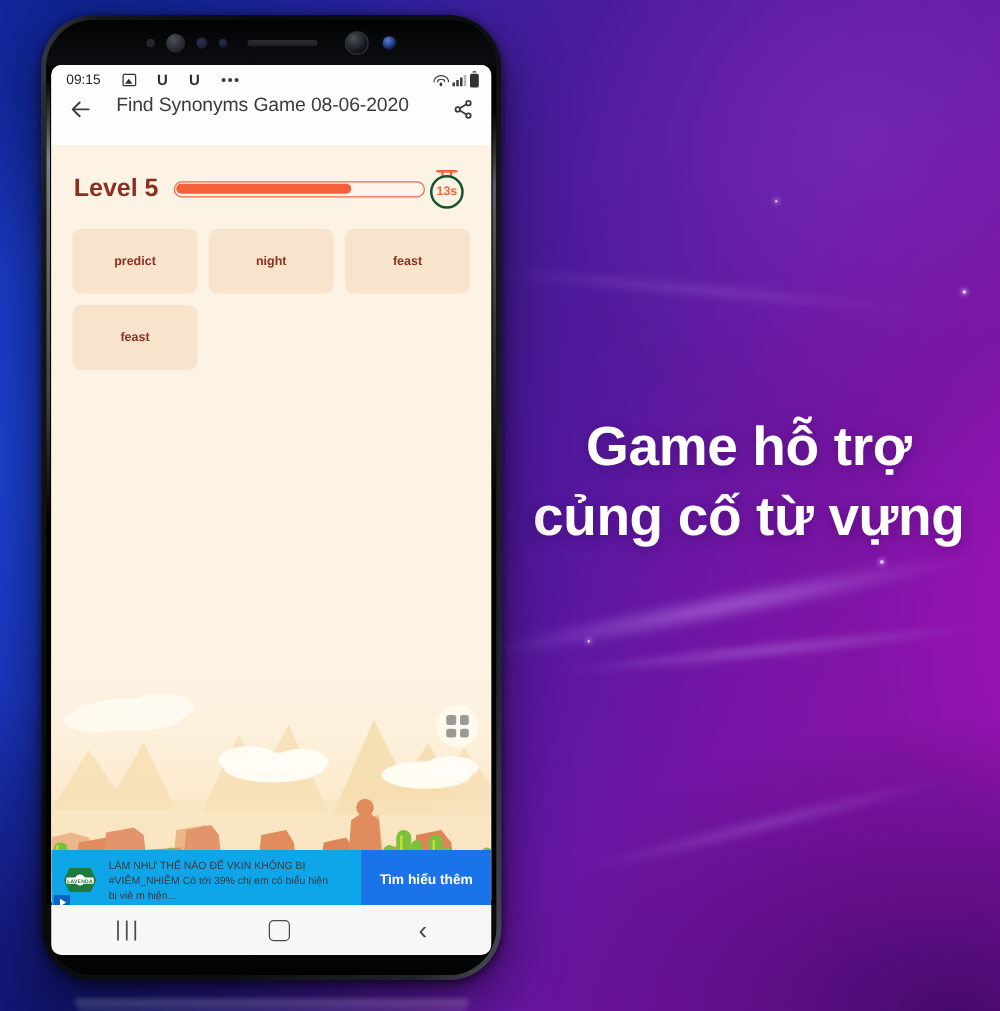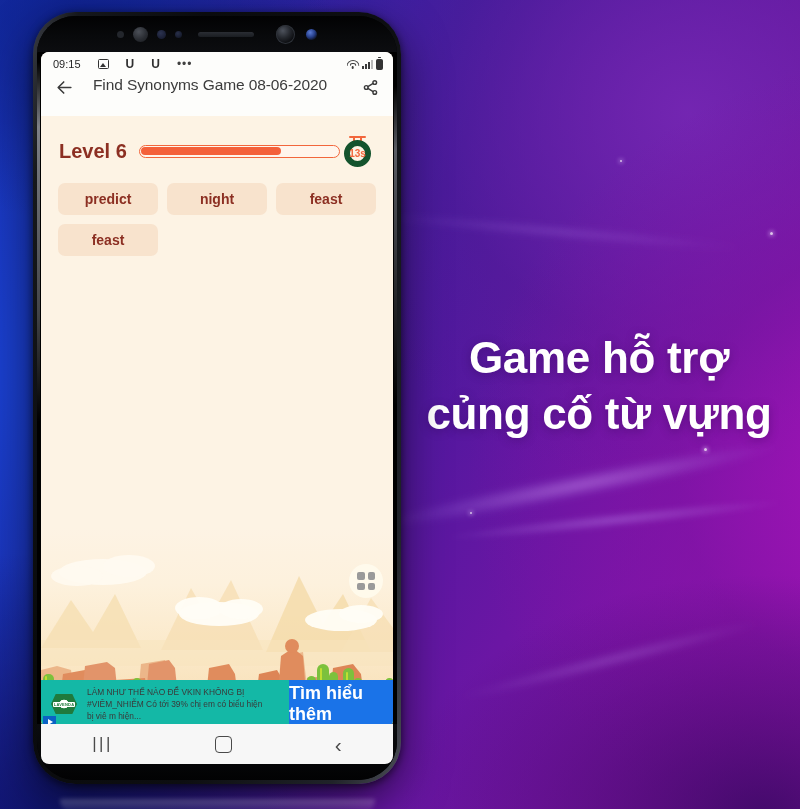--- a/index.html
+++ b/index.html
@@ -204,57 +204,57 @@
     position: absolute; left: 2.5px; top: 2.5px; height: 8px;
     border-radius: 6px; background: #f4603a;
   }
   .timer {
     position: relative; width: 31px; height: 31px; flex: none;
     margin-left: -8px;
   }
   .timer-circle {
     position: absolute; left: 0; top: 4px;
     width: 27px; height: 27px; border-radius: 50%;
-    border: 6px solid #14532d; background: #fdf3e4;
+    border: 2px solid #14532d; background: #fdf3e4;
     display: flex; align-items: center; justify-content: center;
     font-size: 10px; font-weight: bold; color: #f2663c;
   }
   .timer-cap { position: absolute; left: 9px; top: 0px; width: 9px; height: 5px;
     border: 2px solid #f2663c; border-bottom: none; border-radius: 2px 2px 0 0; }
   .timer-top { position: absolute; left: 5px; top: 0px; width: 17px; height: 2px; background: #f2663c; border-radius: 1px; }
 
   .tiles {
     display: grid; grid-template-columns: repeat(3, 1fr);
     gap: 9px; padding: 16px 17px 0 17px;
   }
   .tile {
     background: #f8e3cd; border-radius: 7px;
-    height: 32px;
+    height: 52px;
     display: flex; align-items: center; justify-content: center;
-    font-size: 14px; font-weight: bold; color: #8c2f22;
+    font-size: 10px; font-weight: bold; color: #8c2f22;
     cursor: pointer;
   }
 
   
   .scene { position: absolute; left: 0; bottom: 0; width: 100%; height: 200px; }
   .sky { position: absolute; inset: 0; background: linear-gradient(180deg, #fdf3e4 0%, #fdf1dd 28%, #fbe9c9 62%, #f7dcb0 100%); }
   .grid-btn {
     position: absolute; right: 10px; top: 36px;
     width: 34px; height: 34px; border-radius: 50%;
     background: rgba(255,252,240,0.78);
     display: grid; grid-template-columns: 1fr 1fr; grid-template-rows: 1fr 1fr;
     gap: 3px; padding: 8px;
     cursor: pointer;
   }
   .grid-btn i { display: block; background: #9a9a9a; border-radius: 2px; }
 
   
   .ad {
     position: absolute; left: 0; bottom: 0; width: 100%; height: 48px;
-    background: #14b8a6; display: flex; align-items: stretch;
+    background: #0ea5e9; display: flex; align-items: stretch;
   }
   .ad-logo-wrap { width: 46px; display: flex; align-items: center; justify-content: center; position: relative; }
   .ad-logo {
     width: 26px; height: 20px;
     background: radial-gradient(circle at 50% 50%, #ffffff 0%, #ffffff 26%, #1f7a3d 28%, #1f7a3d 100%);
     clip-path: polygon(18% 0,82% 0,100% 50%,82% 100%,18% 100%,0 50%);
     display: flex; align-items: center; justify-content: center;
     font-size: 4px; color: #1f7a3d; font-weight: bold; letter-spacing: .2px;
     position: relative;
   }
@@ -266,21 +266,21 @@
   }
   .adchoice::after { content: ''; width: 0; height: 0; border-left: 5px solid #fff;
     border-top: 3.5px solid transparent; border-bottom: 3.5px solid transparent; margin-left: 1px; }
   .ad-text {
     flex: 1; display: flex; flex-direction: column; justify-content: center;
     font-size: 8.4px; line-height: 1.45; color: #3a3a3a; padding-right: 6px;
   }
   .ad-cta {
     width: 104px; background: #1a73e8; color: #fff;
     display: flex; align-items: center; justify-content: center;
-    font-size: 18px; font-weight: bold; cursor: pointer;
+    font-size: 11px; font-weight: bold; cursor: pointer;
   }
 
   
   .navbar {
     position: absolute; left: 4px; bottom: 16px;
     width: calc(100% - 8px); height: 40px;
     background: #f7f7f7;
     display: flex; align-items: center; justify-content: space-around;
     z-index: 9;
     border-radius: 0 0 8px 8px;
@@ -382,21 +382,21 @@
             <line x1="8.3" y1="10.8" x2="15.7" y2="6.2"></line>
               <line x1="8.3" y1="13.2" x2="15.7" y2="17.8"></line>
           </svg>
         </div>
       </div>
 
       <div class="game">
 
 
         <div class="level-row">
-          <div class="level-label">Level 6</div>
+          <div class="level-label">Level 5</div>
           <div class="progress-wrap">
             <div class="progress-track"></div>
             <div class="progress-fill" style="width: calc(72% - 5px);"></div>
           </div>
           <div class="timer">
             <div class="timer-top"></div>
             <div class="timer-cap"></div>
             <div class="timer-circle">13s</div>
           </div>
         </div>

